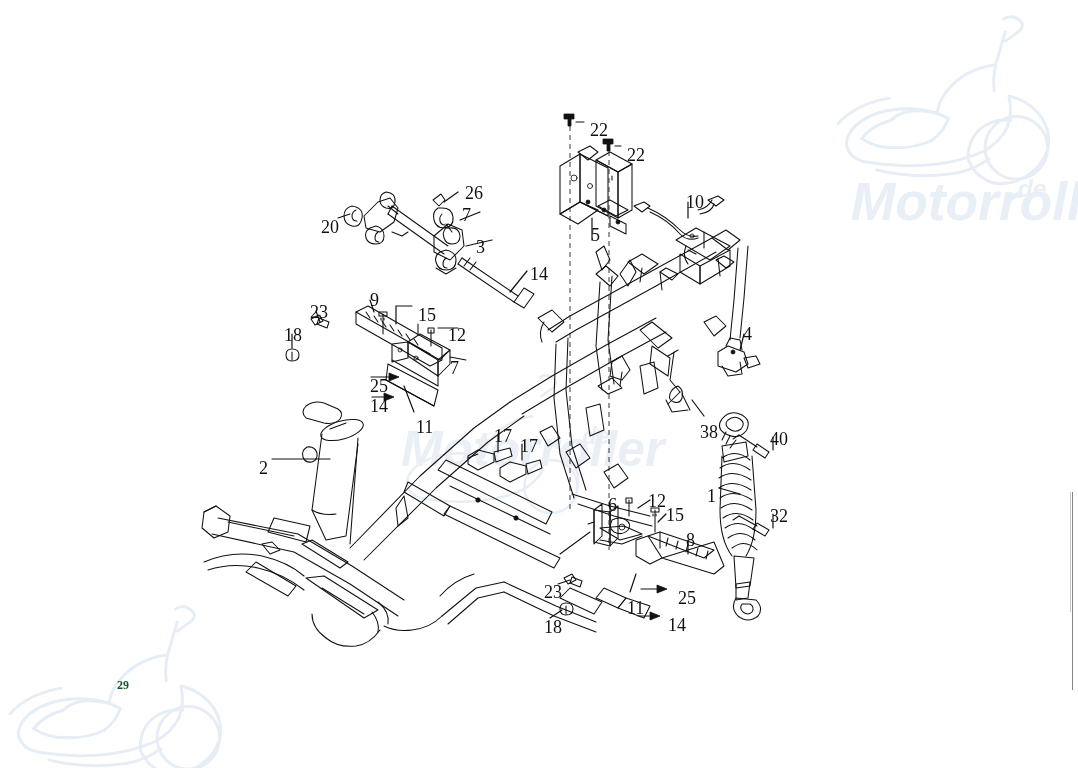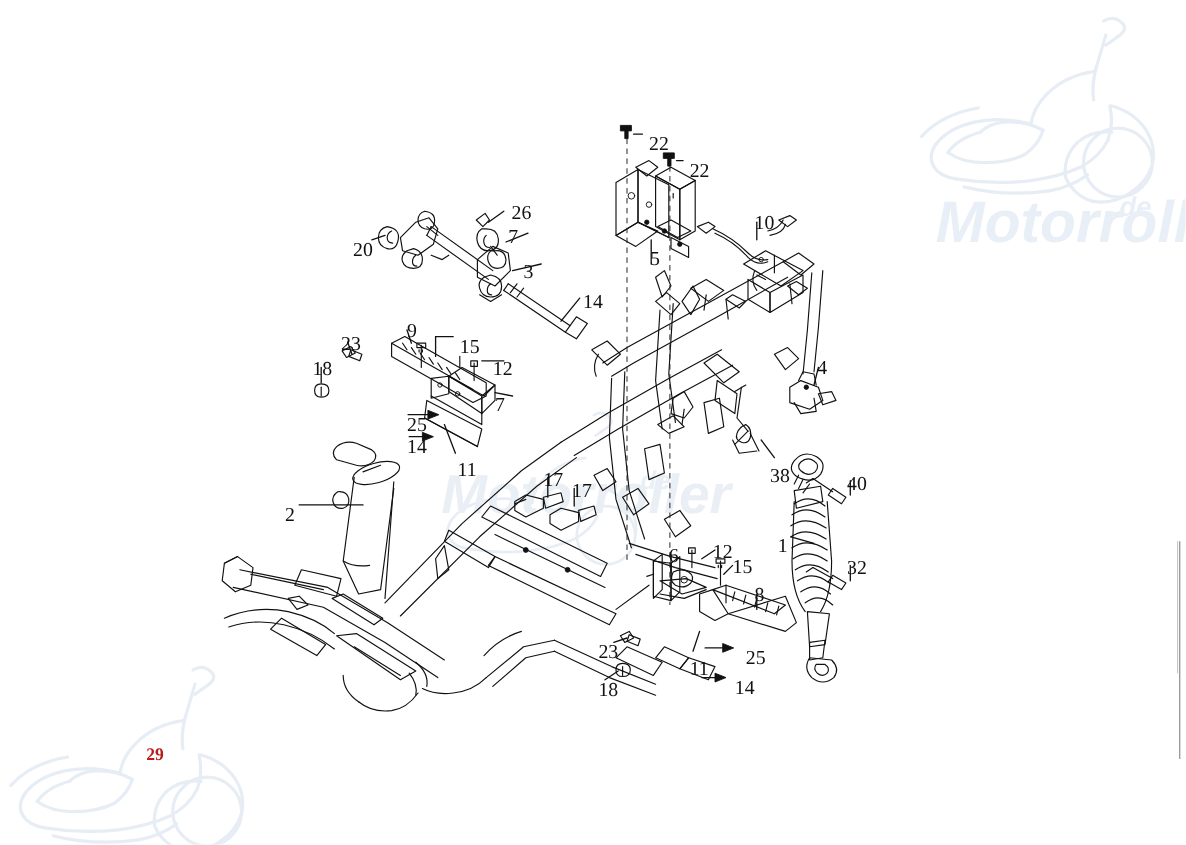--- a/index.html
+++ b/index.html
@@ -5,22 +5,22 @@
   html,body{margin:0;padding:0;background:#ffffff;}
   body{width:1078px;height:768px;overflow:hidden;position:relative;
        font-family:"Liberation Serif",serif;color:#000;}
   #page{position:absolute;inset:0;width:1078px;height:768px;background:#fff;}
   .layer{position:absolute;left:0;top:0;width:1078px;height:768px;}
   .wm-text{position:absolute;color:#e3e3e3;font-family:"Liberation Sans",sans-serif;
            font-weight:400;white-space:nowrap;user-select:none;}
   #wm-top-left{left:28px;top:18px;font-size:62px;letter-spacing:0px;}
   .callout{position:absolute;font-family:"Liberation Serif",serif;
            font-size:18px;color:#111;white-space:nowrap;line-height:1;}
-  #page-num{position:absolute;left:133px;top:678px;font-size:16px;
-            font-family:"Liberation Serif",serif;color:#b91c1c;font-weight:600;}
+  #page-num{position:absolute;left:117px;top:678px;font-size:12px;
+            font-family:"Liberation Serif",serif;color:#14532d;font-weight:600;}
   svg{display:block;}
   .ln{stroke:#111;stroke-width:1.05;fill:none;stroke-linecap:round;stroke-linejoin:round;}
   .ln-t{stroke:#111;stroke-width:0.85;fill:none;stroke-linecap:round;stroke-linejoin:round;}
   .lead{stroke:#111;stroke-width:1.2;fill:none;stroke-linecap:round;}
   .dash{stroke:#222;stroke-width:0.9;fill:none;stroke-dasharray:5 4;}
   .fillk{fill:#111;stroke:#111;stroke-width:0.8;}
   .wmline{stroke:#e7edf5;stroke-width:3.2;fill:none;stroke-linecap:round;stroke-linejoin:round;}
   .wmfill{fill:#e9eff6;}
   .edge-line{position:absolute;background:#5a5a5a;}
 </style>

